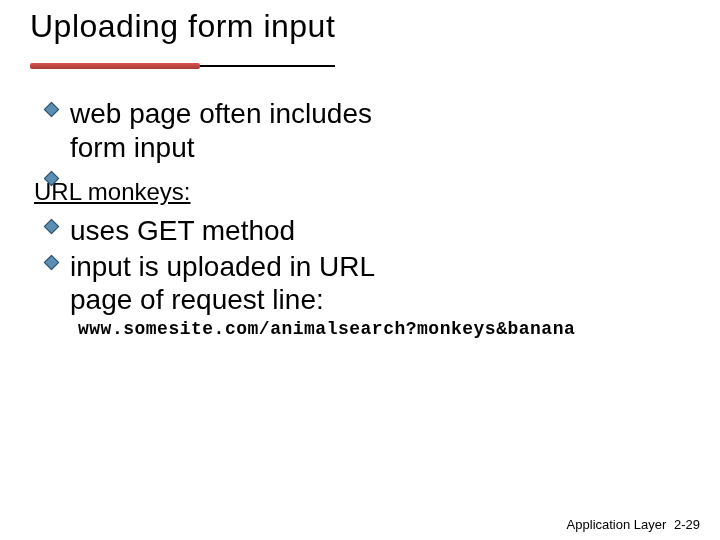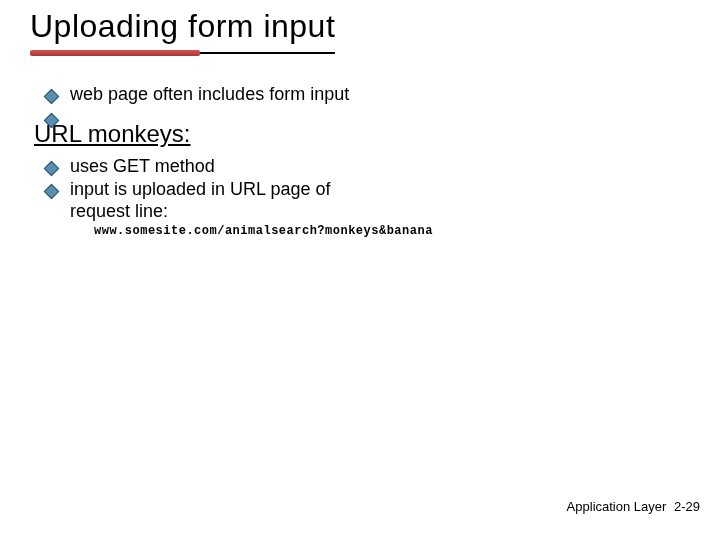--- a/index.html
+++ b/index.html
@@ -22,21 +22,21 @@
   }
   .title-block {
     position: relative;
     display: inline-block;
     margin-bottom: 16px;
   }
   .title {
     font-size: 32px;
     font-weight: 400;
     letter-spacing: 0.5px;
-    padding-bottom: 7px;
+    padding-bottom: 20px;
     border-bottom: 2px solid #000;
     display: inline-block;
   }
   .underline-accent {
     position: absolute;
     left: 0;
     bottom: -2px;
     width: 170px;
     height: 6px;
     background: linear-gradient(to bottom, #d9534f 0%, #a53a36 100%);
@@ -56,46 +56,46 @@
     padding: 0;
     margin: 0 0 0 12px;
     max-width: 330px;
   }
   ul.bullets.wide {
     max-width: 330px;
   }
   ul.bullets li {
     position: relative;
     padding-left: 24px;
-    font-size: 18px;
+    font-size: 28px;
     line-height: 1.2;
     margin-bottom: 2px;
   }
   ul.bullets li .diamond {
     position: absolute;
     left: 0;
     top: 7px;
     width: 9px;
     height: 9px;
     transform: rotate(45deg);
     background: #5a8fb3;
     border: 1px solid #2a4e66;
   }
   .url-example {
     font-family: "Courier New", Courier, monospace;
-    font-size: 12px;
+    font-size: 18px;
     font-weight: bold;
     letter-spacing: 0.5px;
-    margin-left: 60px;
+    margin-left: 44px;
     margin-top: 0;
     white-space: nowrap;
   }
   .footer {
     position: absolute;
-    bottom: 26px;
+    bottom: 8px;
     right: 20px;
     font-size: 13px;
   }
   .footer .label {
     margin-right: 4px;
   }
 </style>
 </head>
 <body>
 

